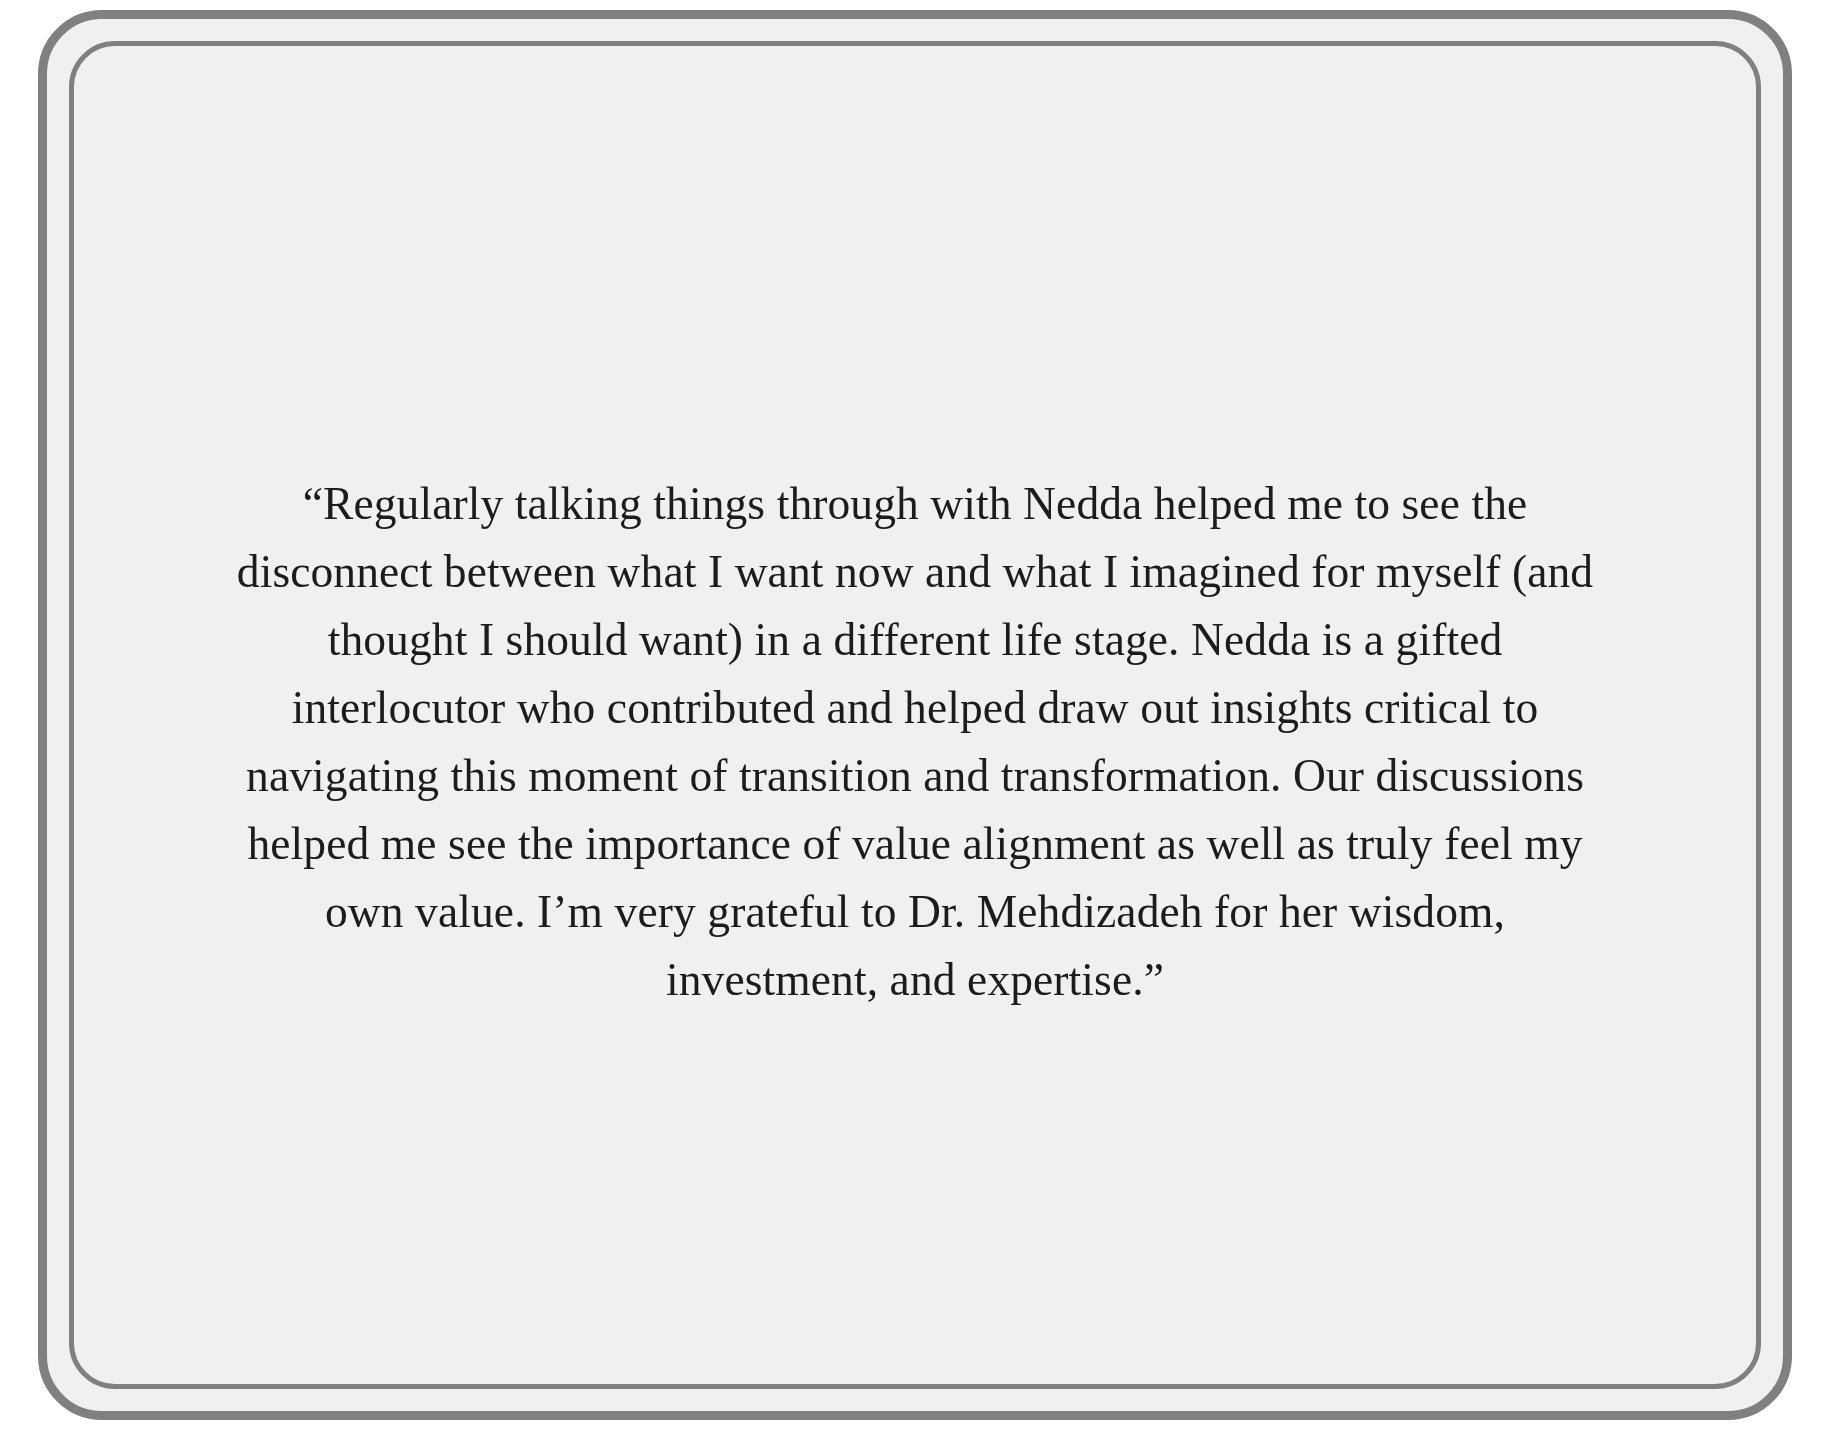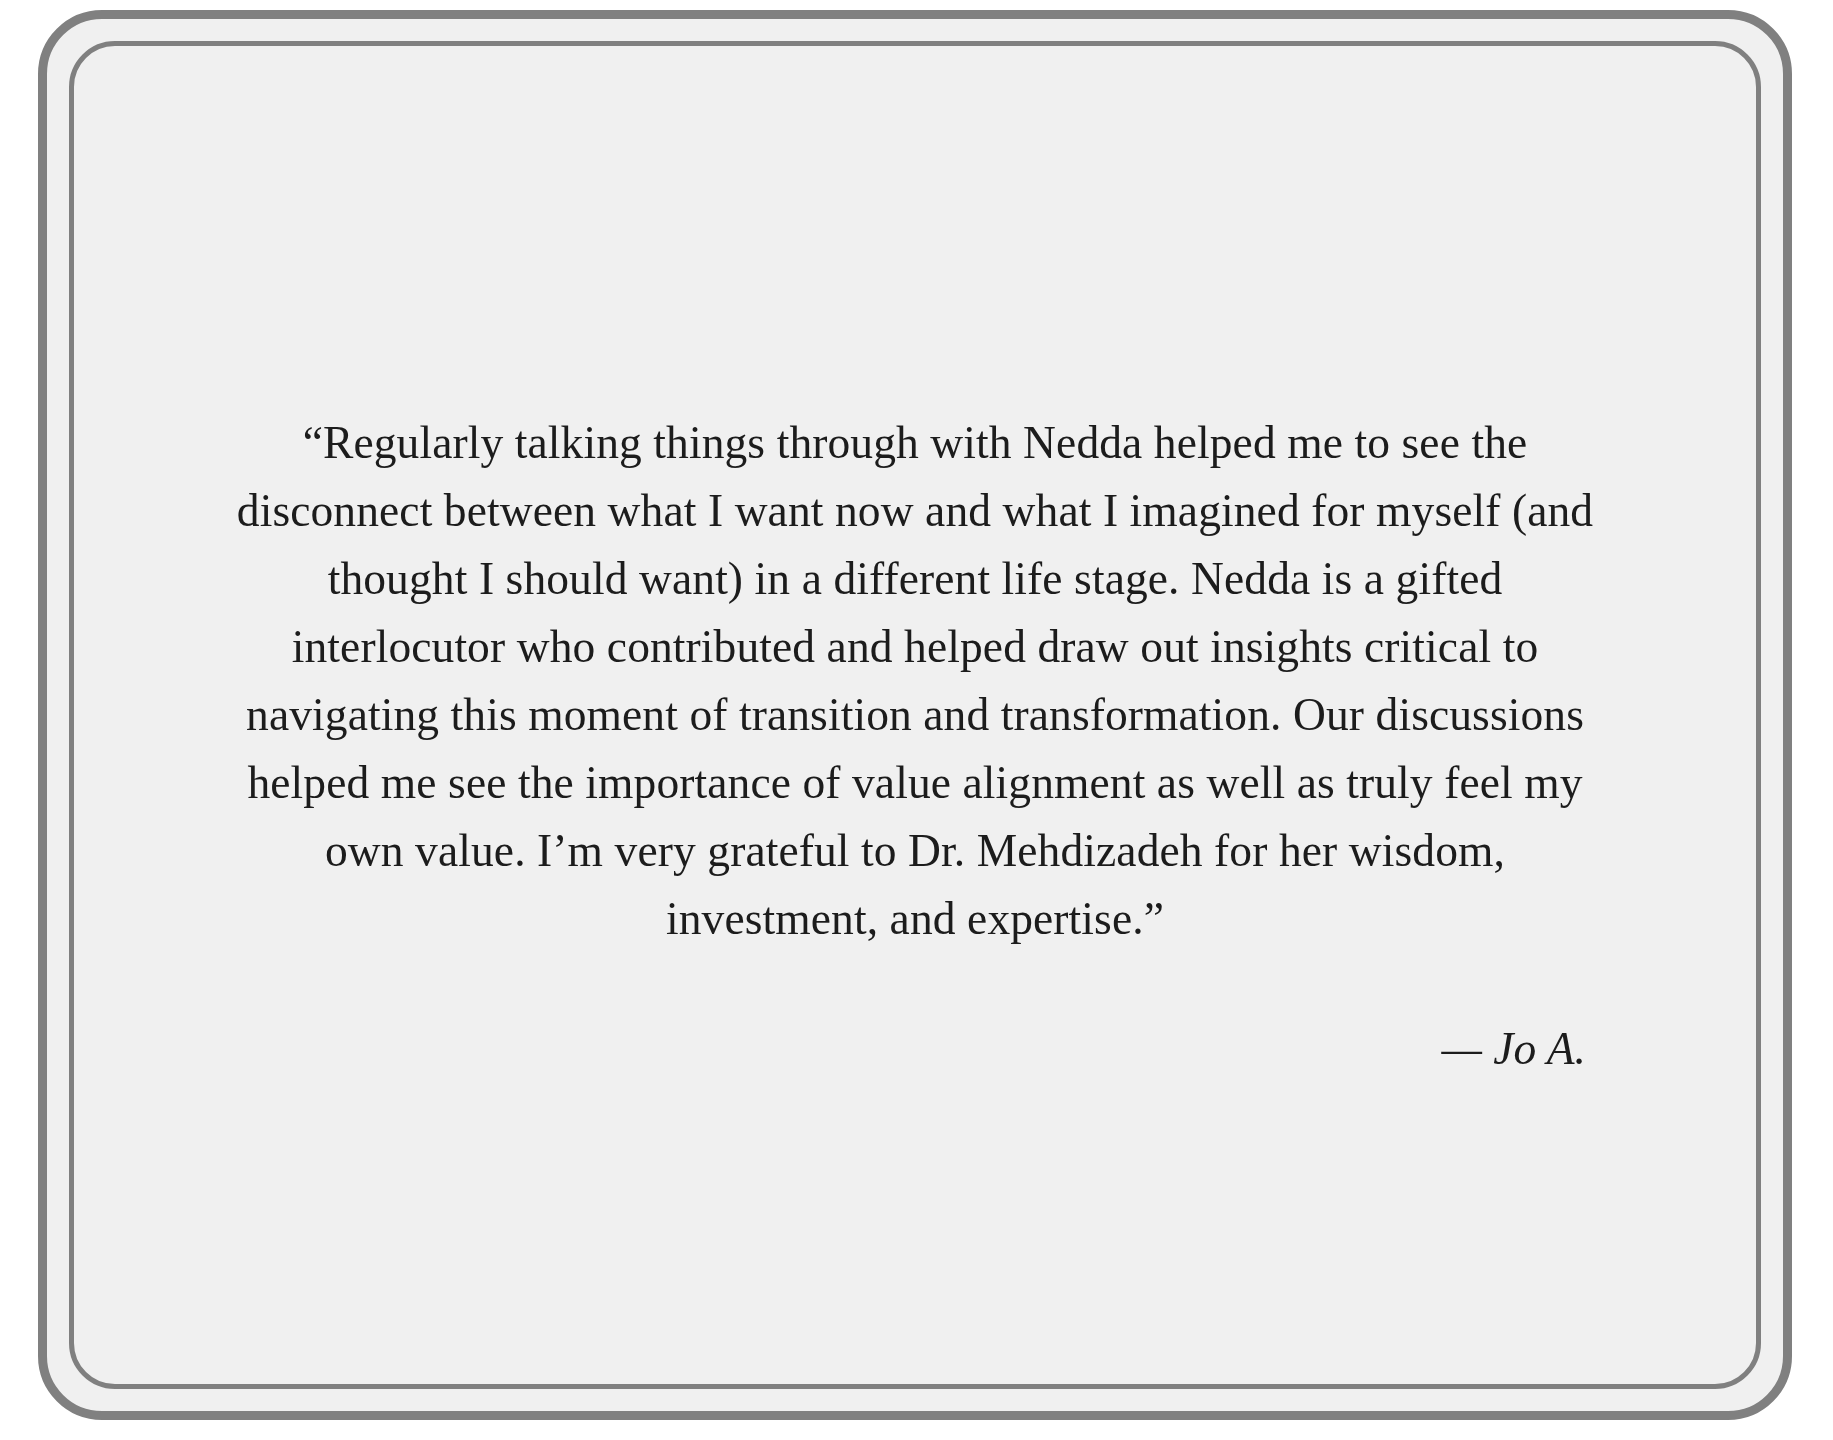--- a/index.html
+++ b/index.html
@@ -67,16 +67,15 @@
     margin: 62px 18px 0 0;
   }
 </style>
 </head>
 <body>
 
 <div class="testimonial-card">
   <div class="inner-frame">
     <div class="quote-block">
       <p class="quote-text">“Regularly talking things through with Nedda helped me to see the disconnect between what I want now and what I imagined for myself (and thought I should want) in a different life stage. Nedda is a gifted interlocutor who contributed and helped draw out insights critical to navigating this moment of transition and transformation. Our discussions helped me see the importance of value alignment as well as truly feel my own value. I’m very grateful to Dr. Mehdizadeh for her wisdom, investment, and expertise.”</p>
-      <div class="attribution">— Jo A.</div>
     </div>
   </div>
 </div>
 
 </body></html>

